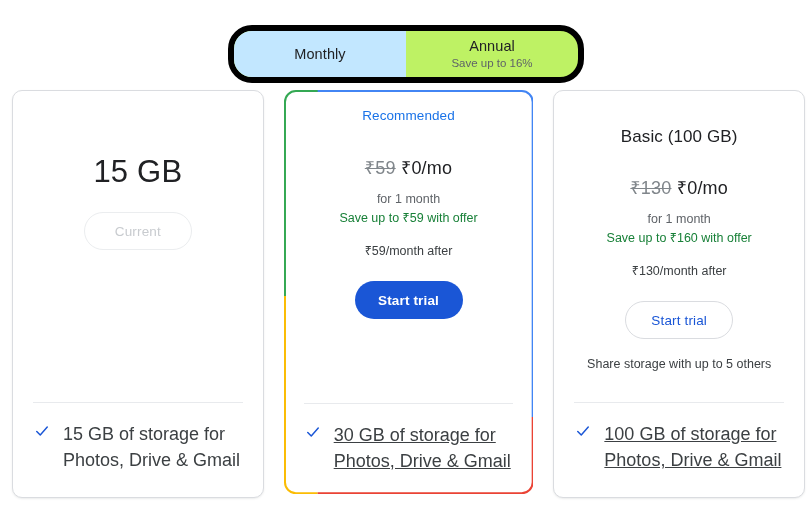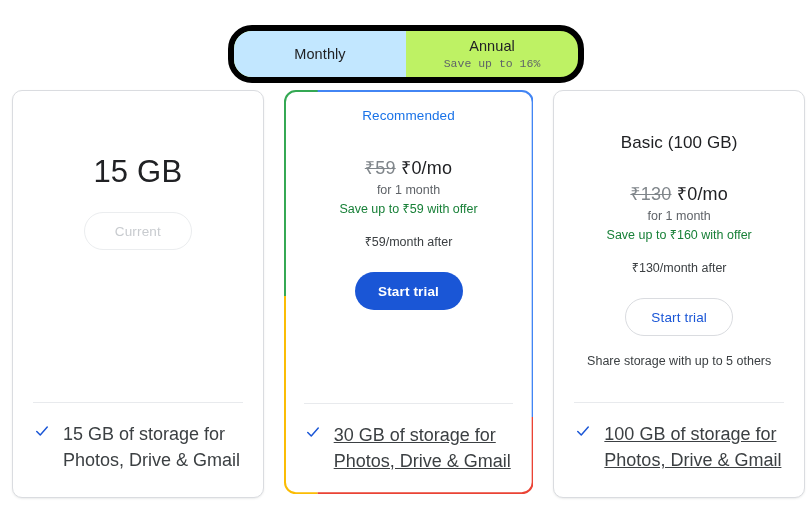--- a/index.html
+++ b/index.html
@@ -48,21 +48,20 @@
   }
   .toggle-main {
     font-size: 14.5px;
     color: #202124;
     letter-spacing: .1px;
   }
   .toggle-sub {
     font-size: 11.5px;
     color: #5f6368;
     margin-top: 2px;
-    font-family: Liberation Mono, monospace;
   }
 
   
   .cards {
     position: absolute;
     top: 90px;
     left: 12px;
     width: 793px;
     height: 408px;
     display: flex;
@@ -117,21 +116,21 @@
     letter-spacing: .2px;
     white-space: nowrap;
   }
   .price-old {
     color: #80868b;
     text-decoration: line-through;
   }
   .price-new { color: #202124; }
 
   .price-term {
-    margin-top: 4px;
+    margin-top: 13px;
     font-size: 12.5px;
     color: #5f6368;
   }
   .price-save {
     margin-top: 3px;
     font-size: 12.5px;
     color: #188038;
   }
   .price-after {
     margin-top: 16px;
@@ -283,21 +282,21 @@
         <path d="M2 8.5 L6 12.5 L14 3.5" fill="none" stroke="currentColor" stroke-width="1.7" stroke-linecap="round" stroke-linejoin="round"></path>
       </svg>
       <div>
         <div class="feature-text underlined">30 GB of storage for</div>
         <div class="feature-text underlined">Photos, Drive &amp; Gmail</div>
       </div>
     </div>
   </div>
 
   <div class="card plain">
-    <div class="plan-name" style="margin-top:24px">Basic (100 GB)</div>
+    <div class="plan-name" style="margin-top:18px">Basic (100 GB)</div>
 
     <div class="price-row">
       <span class="price-old">₹130</span>
       <span class="price-new">₹0/mo</span>
     </div>
     <div class="price-term">for 1 month</div>
     <div class="price-save">Save up to ₹160 with offer</div>
     <div class="price-after">₹130/month after</div>
 
     <div class="btn btn-outlined">Start trial</div>

